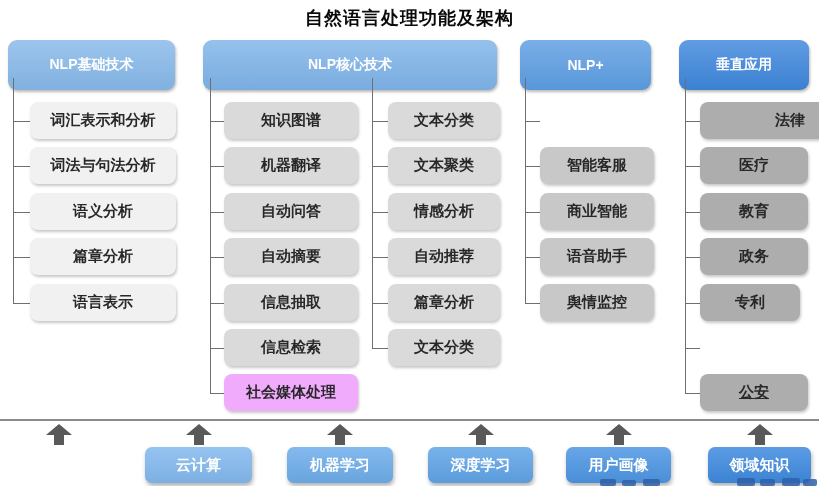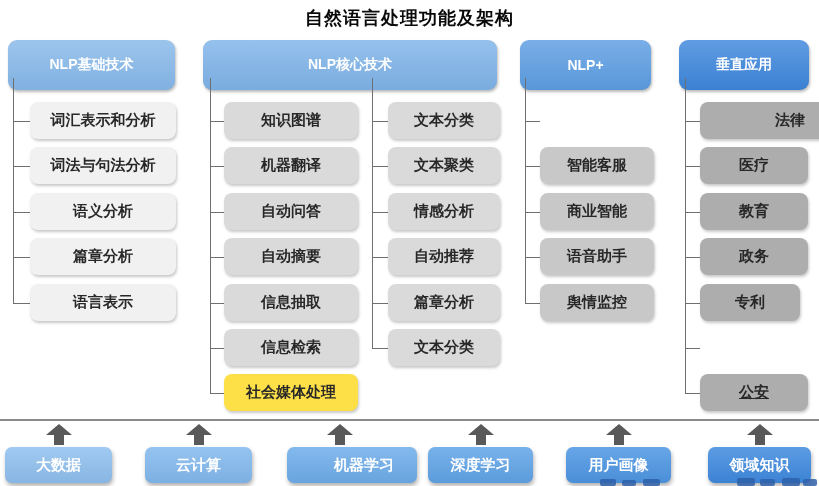--- a/index.html
+++ b/index.html
@@ -69,21 +69,21 @@
     <div class="tree-node" style="left: 224px; top: 147px; width: 134px; background-color: rgb(218, 218, 218);">机器翻译</div>
     <div class="tick" style="left: 210px; top: 211.5px; width: 14px; border-color: rgb(111, 111, 111);"></div>
     <div class="tree-node" style="left: 224px; top: 193px; width: 134px; background-color: rgb(218, 218, 218);">自动问答</div>
     <div class="tick" style="left: 210px; top: 256.5px; width: 14px; border-color: rgb(111, 111, 111);"></div>
     <div class="tree-node" style="left: 224px; top: 238px; width: 134px; background-color: rgb(218, 218, 218);">自动摘要</div>
     <div class="tick" style="left: 210px; top: 302.5px; width: 14px; border-color: rgb(111, 111, 111);"></div>
     <div class="tree-node" style="left: 224px; top: 284px; width: 134px; background-color: rgb(218, 218, 218);">信息抽取</div>
     <div class="tick" style="left: 210px; top: 347.5px; width: 14px; border-color: rgb(111, 111, 111);"></div>
     <div class="tree-node" style="left: 224px; top: 329px; width: 134px; background-color: rgb(218, 218, 218);">信息检索</div>
     <div class="tick" style="left: 210px; top: 392.5px; width: 14px; border-color: rgb(111, 111, 111);"></div>
-    <div class="tree-node" style="left: 224px; top: 374px; width: 134px; background-color: #fde047;">社会媒体处理</div>
+    <div class="tree-node" style="left: 224px; top: 374px; width: 134px; background-color: #f0abfc;">社会媒体处理</div>
     <div class="vline" style="left: 372px; top: 78px; height: 269.5px; border-color: rgb(111, 111, 111);"></div>
     <div class="tick" style="left: 372px; top: 120.5px; width: 16px; border-color: rgb(111, 111, 111);"></div>
     <div class="tree-node" style="left: 388px; top: 102px; width: 112px; background-color: rgb(218, 218, 218);">文本分类</div>
     <div class="tick" style="left: 372px; top: 165.5px; width: 16px; border-color: rgb(111, 111, 111);"></div>
     <div class="tree-node" style="left: 388px; top: 147px; width: 112px; background-color: rgb(218, 218, 218);">文本聚类</div>
     <div class="tick" style="left: 372px; top: 211.5px; width: 16px; border-color: rgb(111, 111, 111);"></div>
     <div class="tree-node" style="left: 388px; top: 193px; width: 112px; background-color: rgb(218, 218, 218);">情感分析</div>
     <div class="tick" style="left: 372px; top: 256.5px; width: 16px; border-color: rgb(111, 111, 111);"></div>
     <div class="tree-node" style="left: 388px; top: 238px; width: 112px; background-color: rgb(218, 218, 218);">自动推荐</div>
     <div class="tick" style="left: 372px; top: 302.5px; width: 16px; border-color: rgb(111, 111, 111);"></div>
@@ -113,31 +113,30 @@
     <div class="tree-node" style="left: 700px; top: 238px; width: 108px; background-color: rgb(173, 173, 173);">政务</div>
     <div class="tick" style="left: 685px; top: 302.5px; width: 15px; border-color: rgb(111, 111, 111);"></div>
     <div class="tree-node" style="left: 700px; top: 284px; width: 100px; background-color: rgb(173, 173, 173);">专利</div>
     <div class="tick" style="left: 685px; top: 347.5px; width: 15px; border-color: rgb(111, 111, 111);"></div>
     <div class="tick" style="left: 685px; top: 392.5px; width: 15px; border-color: rgb(111, 111, 111);"></div>
     <div class="tree-node" style="left: 700px; top: 374px; width: 108px; background-color: rgb(173, 173, 173); text-decoration: underline;">公安</div>
     <div class="up-arrow" style="left: 45.5px; top: 424px;">
       <div class="head" style="border-bottom-color: rgb(89, 89, 89);"></div>
       <div class="stem" style="background: rgb(89, 89, 89);"></div>
     </div>
-    <div class="foundation-box" style="left: 5px; width: 107px; background-color: rgb(143, 192, 239);">大数据</div>
     <div class="up-arrow" style="left: 185.5px; top: 424px;">
       <div class="head" style="border-bottom-color: rgb(89, 89, 89);"></div>
       <div class="stem" style="background: rgb(89, 89, 89);"></div>
     </div>
     <div class="foundation-box" style="left: 145px; width: 107px; background-color: rgb(131, 185, 238);">云计算</div>
     <div class="up-arrow" style="left: 327px; top: 424px;">
       <div class="head" style="border-bottom-color: rgb(89, 89, 89);"></div>
       <div class="stem" style="background: rgb(89, 89, 89);"></div>
     </div>
-    <div class="foundation-box" style="left: 287px; width: 106px; background-color: rgb(110, 173, 234); padding-left: 24px;">机器学习</div>
+    <div class="foundation-box" style="left: 287px; width: 106px; background-color: rgb(110, 173, 234);">机器学习</div>
     <div class="up-arrow" style="left: 467.5px; top: 424px;">
       <div class="head" style="border-bottom-color: rgb(89, 89, 89);"></div>
       <div class="stem" style="background: rgb(89, 89, 89);"></div>
     </div>
     <div class="foundation-box" style="left: 428px; width: 105px; background-color: rgb(96, 164, 231);">深度学习</div>
     <div class="up-arrow" style="left: 605.5px; top: 424px;">
       <div class="head" style="border-bottom-color: rgb(89, 89, 89);"></div>
       <div class="stem" style="background: rgb(89, 89, 89);"></div>
     </div>
     <div class="foundation-box" style="left: 566px; width: 105px; background-color: rgb(77, 150, 227);">用户画像</div>

